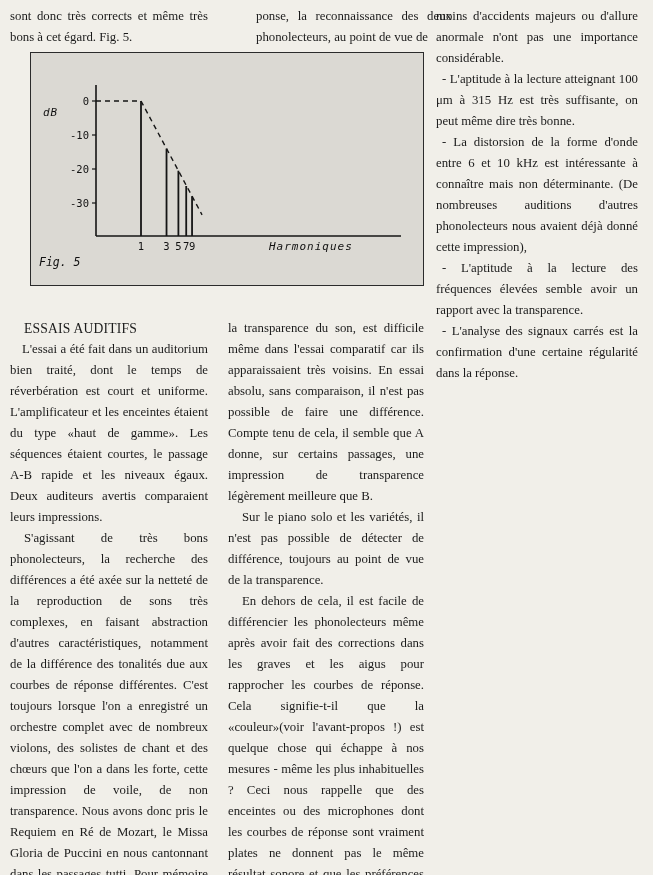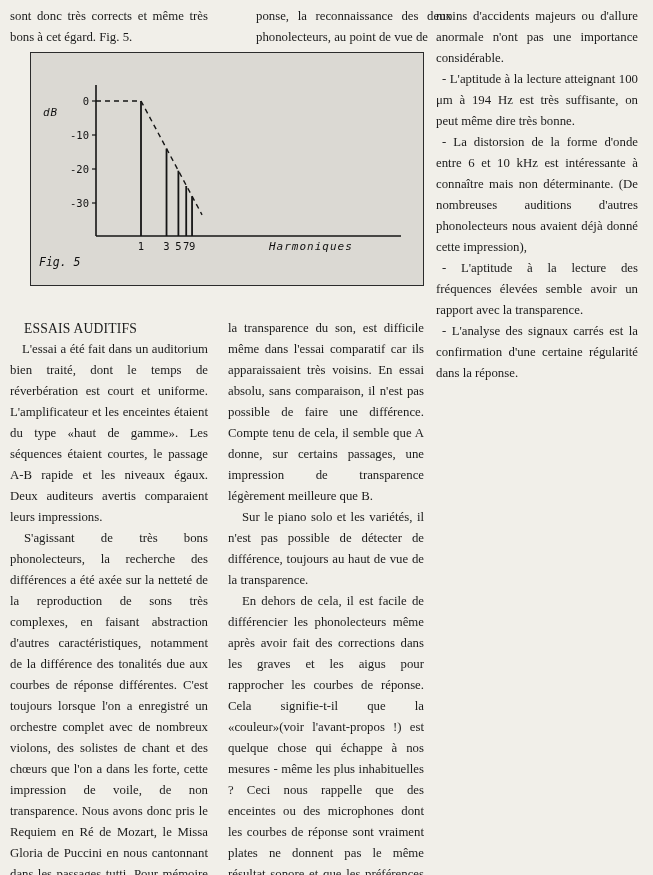--- a/index.html
+++ b/index.html
@@ -75,25 +75,25 @@
 </div>
 
 <div class="col" style="left:10px;top:318px;width:198px;">
   <p class="heading">ESSAIS AUDITIFS</p>
   <p class="noindent" style="text-indent:12px;">L'essai a été fait dans un auditorium bien traité, dont le temps de réverbération est court et uniforme. L'amplificateur et les enceintes étaient du type «haut de gamme». Les séquences étaient courtes, le passage A-B rapide et les niveaux égaux. Deux auditeurs avertis comparaient leurs impressions.</p>
   <p>S'agissant de très bons phonolecteurs, la recherche des différences a été axée sur la netteté de la reproduction de sons très complexes, en faisant abstraction d'autres caractéristiques, notamment de la différence des tonalités due aux courbes de réponse différentes. C'est toujours lorsque l'on a enregistré un orchestre complet avec de nombreux violons, des solistes de chant et des chœurs que l'on a dans les forte, cette impression de voile, de non transparence. Nous avons donc pris le Requiem en Ré de Mozart, le Missa Gloria de Puccini en nous cantonnant dans les passages tutti. Pour mémoire nous avons aussi écouté du piano solo et des variétés enregistrées directement.</p>
 </div>
 
 <div class="col" style="left:228px;top:318px;width:196px;">
   <p class="noindent">la transparence du son, est difficile même dans l'essai comparatif car ils apparaissaient très voisins. En essai absolu, sans comparaison, il n'est pas possible de faire une différence. Compte tenu de cela, il semble que A donne, sur certains passages, une impression de transparence légèrement meilleure que B.</p>
-  <p>Sur le piano solo et les variétés, il n'est pas possible de détecter de différence, toujours au haut de vue de la transparence.</p>
+  <p>Sur le piano solo et les variétés, il n'est pas possible de détecter de différence, toujours au point de vue de la transparence.</p>
   <p>En dehors de cela, il est facile de différencier les phonolecteurs même après avoir fait des corrections dans les graves et les aigus pour rapprocher les courbes de réponse. Cela signifie-t-il que la «couleur»(voir l'avant-propos !) est quelque chose qui échappe à nos mesures - même les plus inhabituelles ? Ceci nous rappelle que des enceintes ou des microphones dont les courbes de réponse sont vraiment plates ne donnent pas le même résultat sonore et que les préférences des utilisateurs vont aux uns ou aux autres selon les mystères du goût personnel que l'on n'est sans doute pas près de chiffrer en dB !</p>
   <p class="dash">- Les conclusions (provisoires) de tout cela seraient que :</p>
   <p class="dash">- Les courbes de réponse - à</p>
 </div>
 
 <div class="col" style="left:436px;top:6px;width:202px;">
   <p class="noindent">moins d'accidents majeurs ou d'allure anormale n'ont pas une importance considérable.</p>
-  <p class="dash">- L'aptitude à la lecture atteignant 100 μm à 194 Hz est très suffisante, on peut même dire très bonne.</p>
+  <p class="dash">- L'aptitude à la lecture atteignant 100 μm à 315 Hz est très suffisante, on peut même dire très bonne.</p>
   <p class="dash">- La distorsion de la forme d'onde entre 6 et 10 kHz est intéressante à connaître mais non déterminante. (De nombreuses auditions d'autres phonolecteurs nous avaient déjà donné cette impression),</p>
   <p class="dash">- L'aptitude à la lecture des fréquences élevées semble avoir un rapport avec la transparence.</p>
   <p class="dash">- L'analyse des signaux carrés est la confirmation d'une certaine régularité dans la réponse.</p>
 </div>
 
 </body></html>

